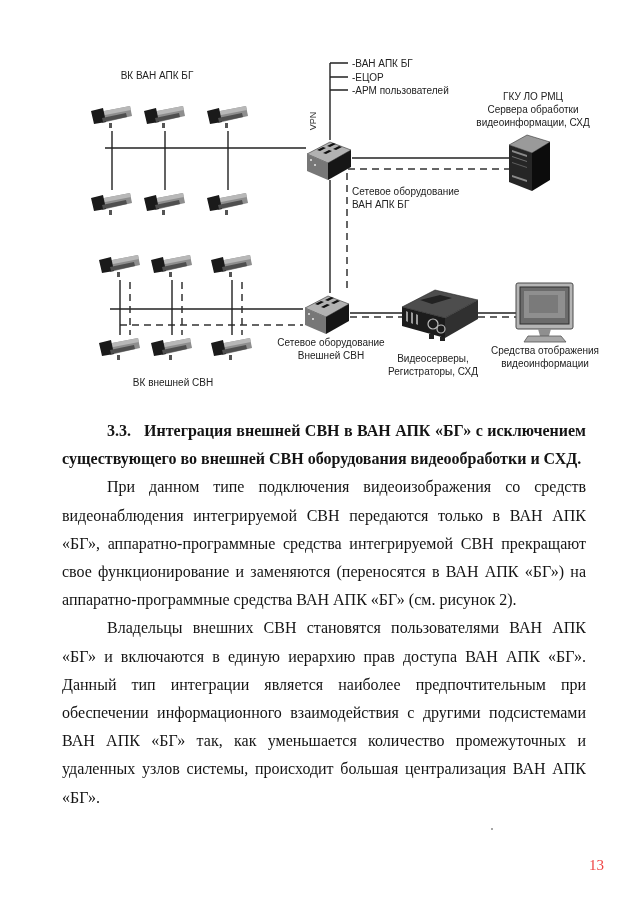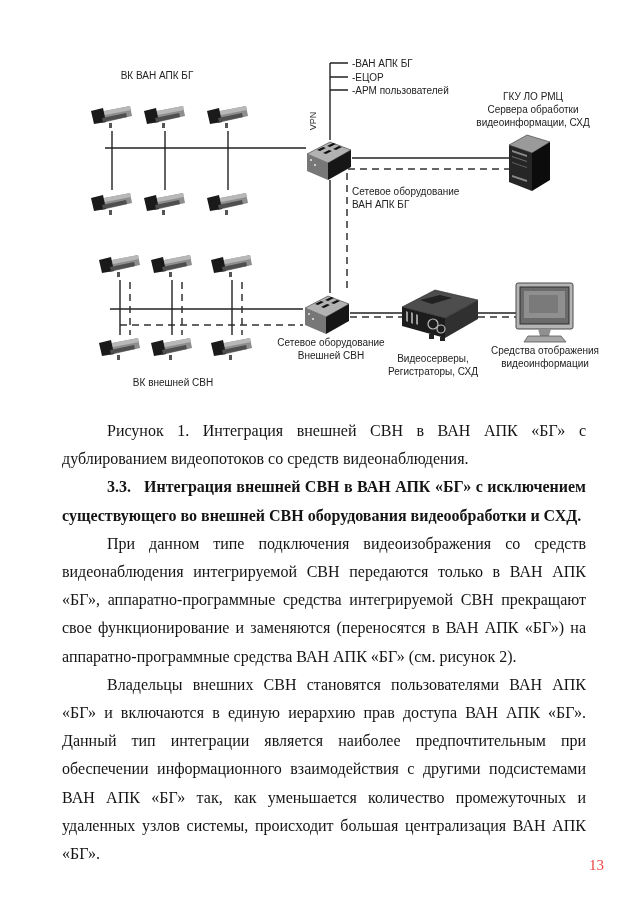--- a/index.html
+++ b/index.html
@@ -135,21 +135,20 @@
     <use href="#dvr" x="400" y="288"></use>
     <text class="dlabel" x="433" y="362" text-anchor="middle">Видеосерверы,</text>
     <text class="dlabel" x="433" y="375" text-anchor="middle">Регистраторы, СХД</text>
 
     <use href="#monitor" x="516" y="283"></use>
     <text class="dlabel" x="545" y="354" text-anchor="middle">Средства отображения</text>
     <text class="dlabel" x="545" y="367" text-anchor="middle">видеоинформации</text>
   </svg>
 
   <div class="textblock">
-    <p>Рисунок 1. Интеграция внешней СВН в ВАН АПК «БГ» с дублированием видеопотоков со средств видеонаблюдения.</p>
     <p class="heading"><span class="hnum">3.3.</span><span>Интеграция внешней СВН в ВАН АПК «БГ» с исключением существующего во внешней СВН оборудования видеообработки и СХД.</span></p>
     <p>При данном типе подключения видеоизображения со средств видеонаблюдения интегрируемой СВН передаются только в ВАН АПК «БГ», аппаратно-программные средства интегрируемой СВН прекращают свое функционирование и заменяются (переносятся в ВАН АПК «БГ») на аппаратно-программные средства ВАН АПК «БГ» (см. рисунок 2).</p>
     <p>Владельцы внешних СВН становятся пользователями ВАН АПК «БГ» и включаются в единую иерархию прав доступа ВАН АПК «БГ». Данный тип интеграции является наиболее предпочтительным при обеспечении информационного взаимодействия с другими подсистемами ВАН АПК «БГ» так, как уменьшается количество промежуточных и удаленных узлов системы, происходит большая централизация ВАН АПК «БГ».</p>
   </div>
 
   <div class="speck"></div>
   <div class="pagenum">13</div>
 </div>
 
 </body></html>

